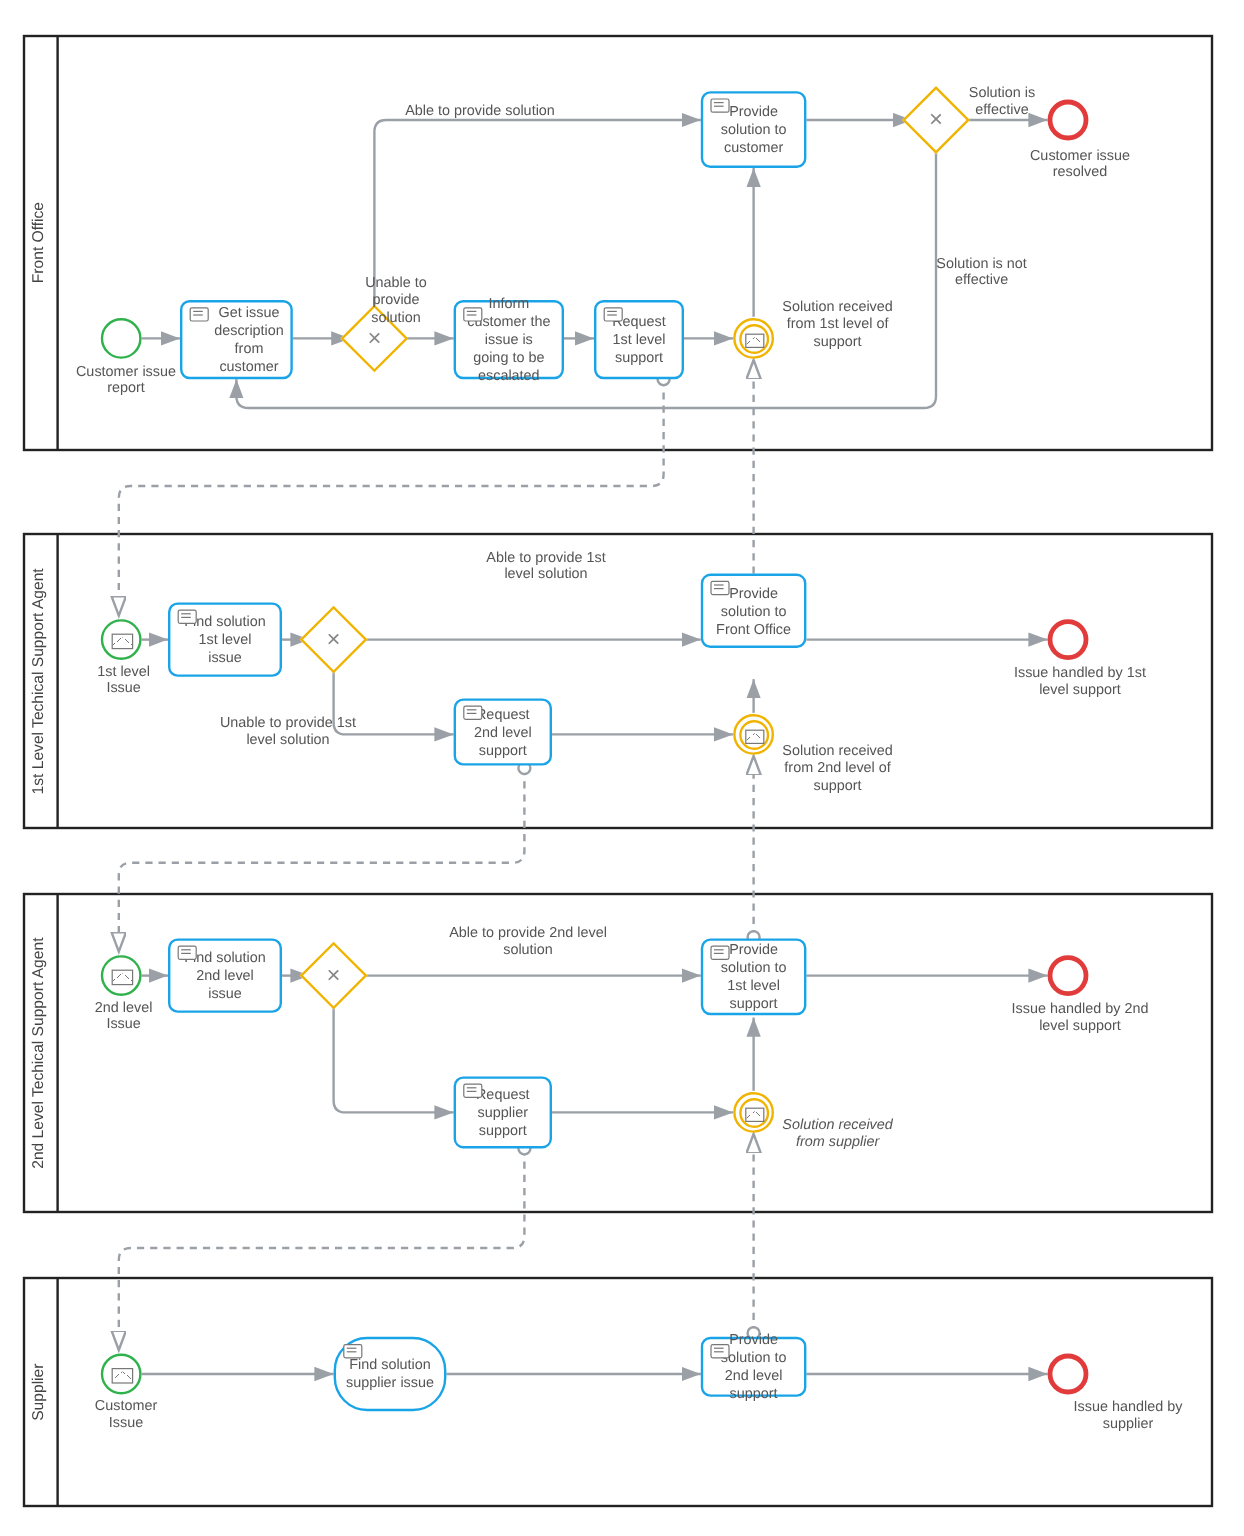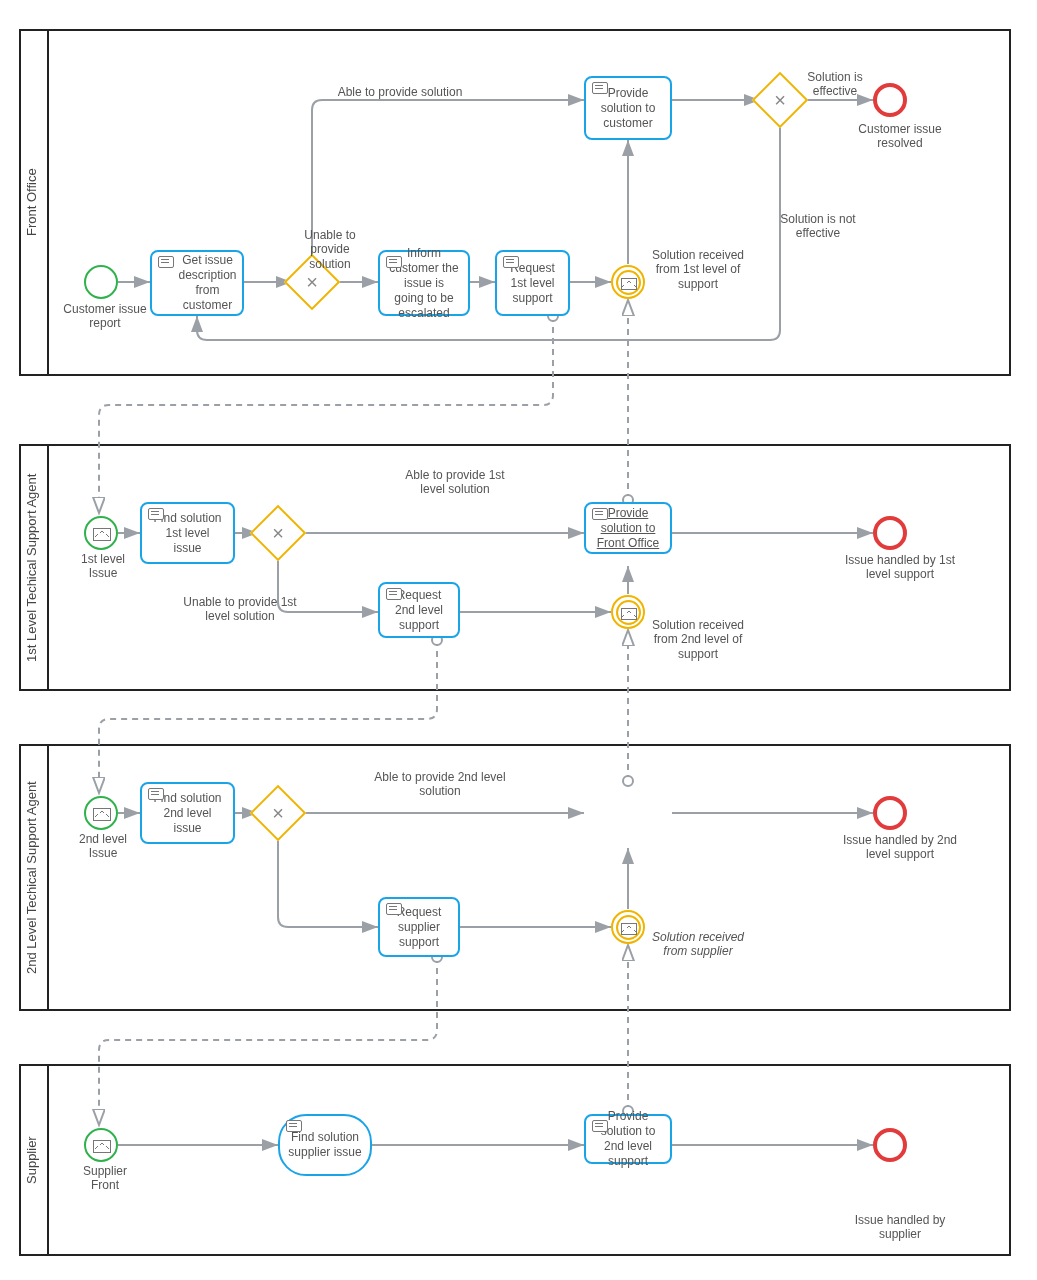--- a/index.html
+++ b/index.html
@@ -261,32 +261,32 @@
 
 <div class="task" style="left:140px; top:502px; width:95px; height:62px;">
   <span class="marker"></span>
   <span>Find solution 1st level issue</span>
 </div>
 
 <div class="gateway" style="left:258px; top:513px;">
   <div class="diamond"></div>
       <div class="x">×</div>
 </div>
-<div class="lbl" style="left:395px; top:468px; width:120px;">Able to provide 1st level solution</div>
+<div class="lbl" style="left:395px; top:457px; width:120px;">Able to provide 1st level solution</div>
 <div class="lbl" style="left:180px; top:595px; width:120px;">Unable to provide 1st level solution</div>
 
 <div class="task" style="left:378px; top:582px; width:82px; height:56px;">
   <span class="marker"></span>
   <span>Request 2nd level support</span>
 </div>
 
 <div class="event msg-intermediate" style="left:611px; top:595px;"></div>
 <div class="lbl" style="left:648px; top:618px; width:100px;">Solution received from 2nd level of support</div>
 
-<div class="task" style="left:584px; top:502px; width:88px; height:52px;text-decoration:underline;">
+<div class="task" style="left:584px; top:478px; width:88px; height:62px;">
   <span class="marker"></span>
   <span>Provide solution to Front Office</span>
 </div>
 
 <div class="event end" style="left:873px; top:516px;"></div>
 <div class="lbl" style="left:840px; top:553px; width:120px;">Issue handled by 1st level support</div>
 
 <div class="event msg-start" style="left:84px; top:796px;"></div>
 <div class="lbl" style="left:68px; top:832px; width:70px;">2nd  level Issue</div>
 
@@ -302,33 +302,37 @@
 <div class="lbl" style="left:370px; top:770px; width:140px;">Able to provide 2nd level solution</div>
 
 <div class="task" style="left:378px; top:897px; width:82px; height:60px;">
   <span class="marker"></span>
   <span>Request supplier support</span>
 </div>
 
 <div class="event msg-intermediate" style="left:611px; top:910px;"></div>
 <div class="lbl" style="left:648px; top:930px; width:100px;font-style:italic;">Solution received from supplier</div>
 
+<div class="task" style="left:584px; top:782px; width:88px; height:64px;">
+  <span class="marker"></span>
+  <span>Provide solution to 1st level support</span>
+</div>
 
 <div class="event end" style="left:873px; top:796px;"></div>
 <div class="lbl" style="left:840px; top:833px; width:120px;">Issue handled by  2nd level support</div>
 
 <div class="event msg-start" style="left:84px; top:1128px;"></div>
-<div class="lbl" style="left:70px; top:1164px; width:70px;">Supplier Front</div>
+<div class="lbl" style="left:70px; top:1164px; width:70px;">Customer Issue</div>
 
 <div class="task" style="left:278px; top:1114px; width:94px; height:62px;border-radius:28px;">
   <span class="marker"></span>
   <span>Find solution supplier issue</span>
 </div>
 
 <div class="task" style="left:584px; top:1114px; width:88px; height:50px;">
   <span class="marker"></span>
   <span>Provide solution to 2nd level support</span>
 </div>
 
 <div class="event end" style="left:873px; top:1128px;"></div>
-<div class="lbl" style="left:840px; top:1165px; width:120px;margin-top:48px;">Issue handled by supplier</div>
+<div class="lbl" style="left:880px; top:1165px; width:120px;">Issue handled by supplier</div>
 
 </div>
 
 </body></html>

